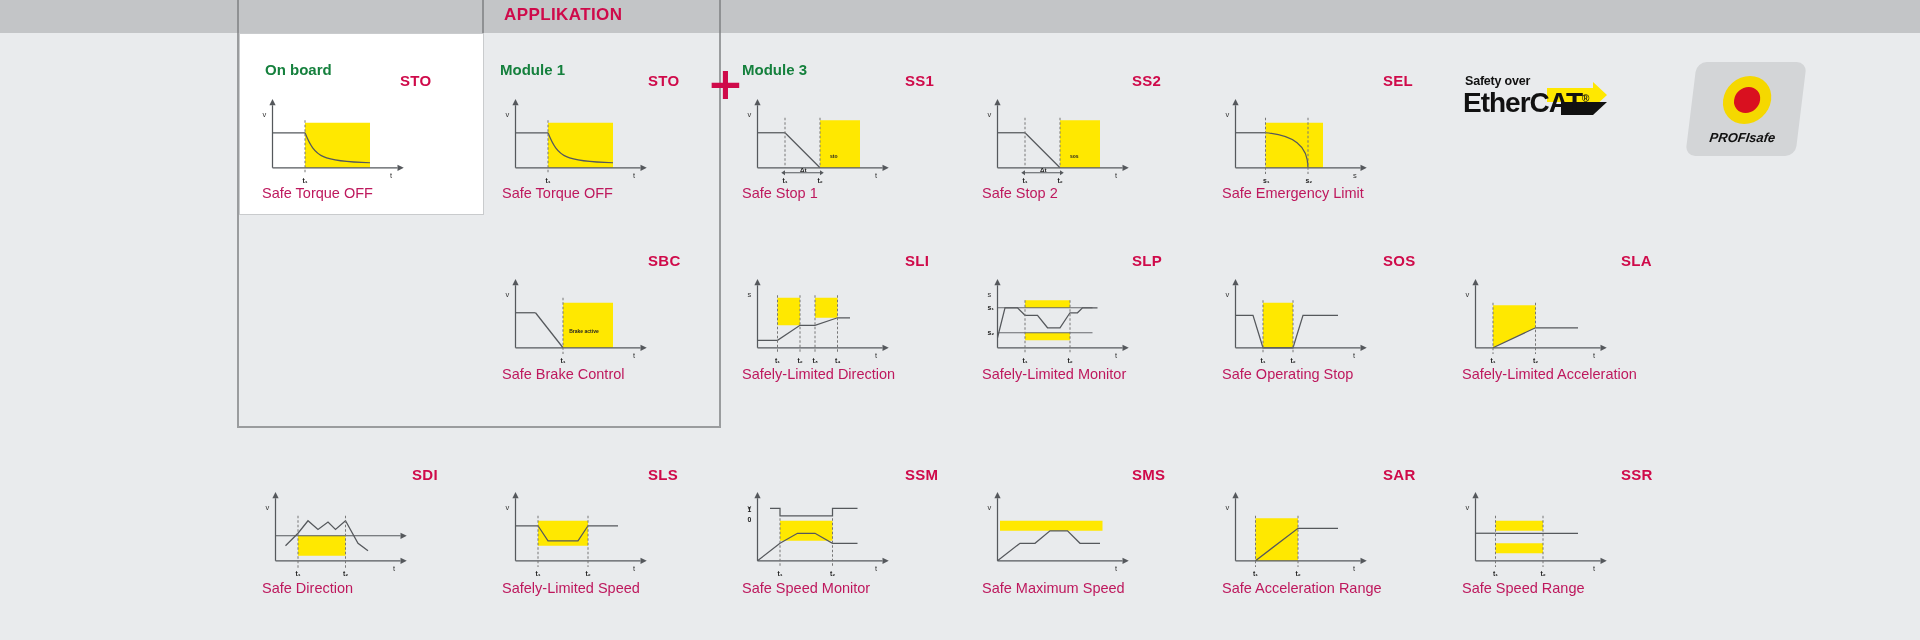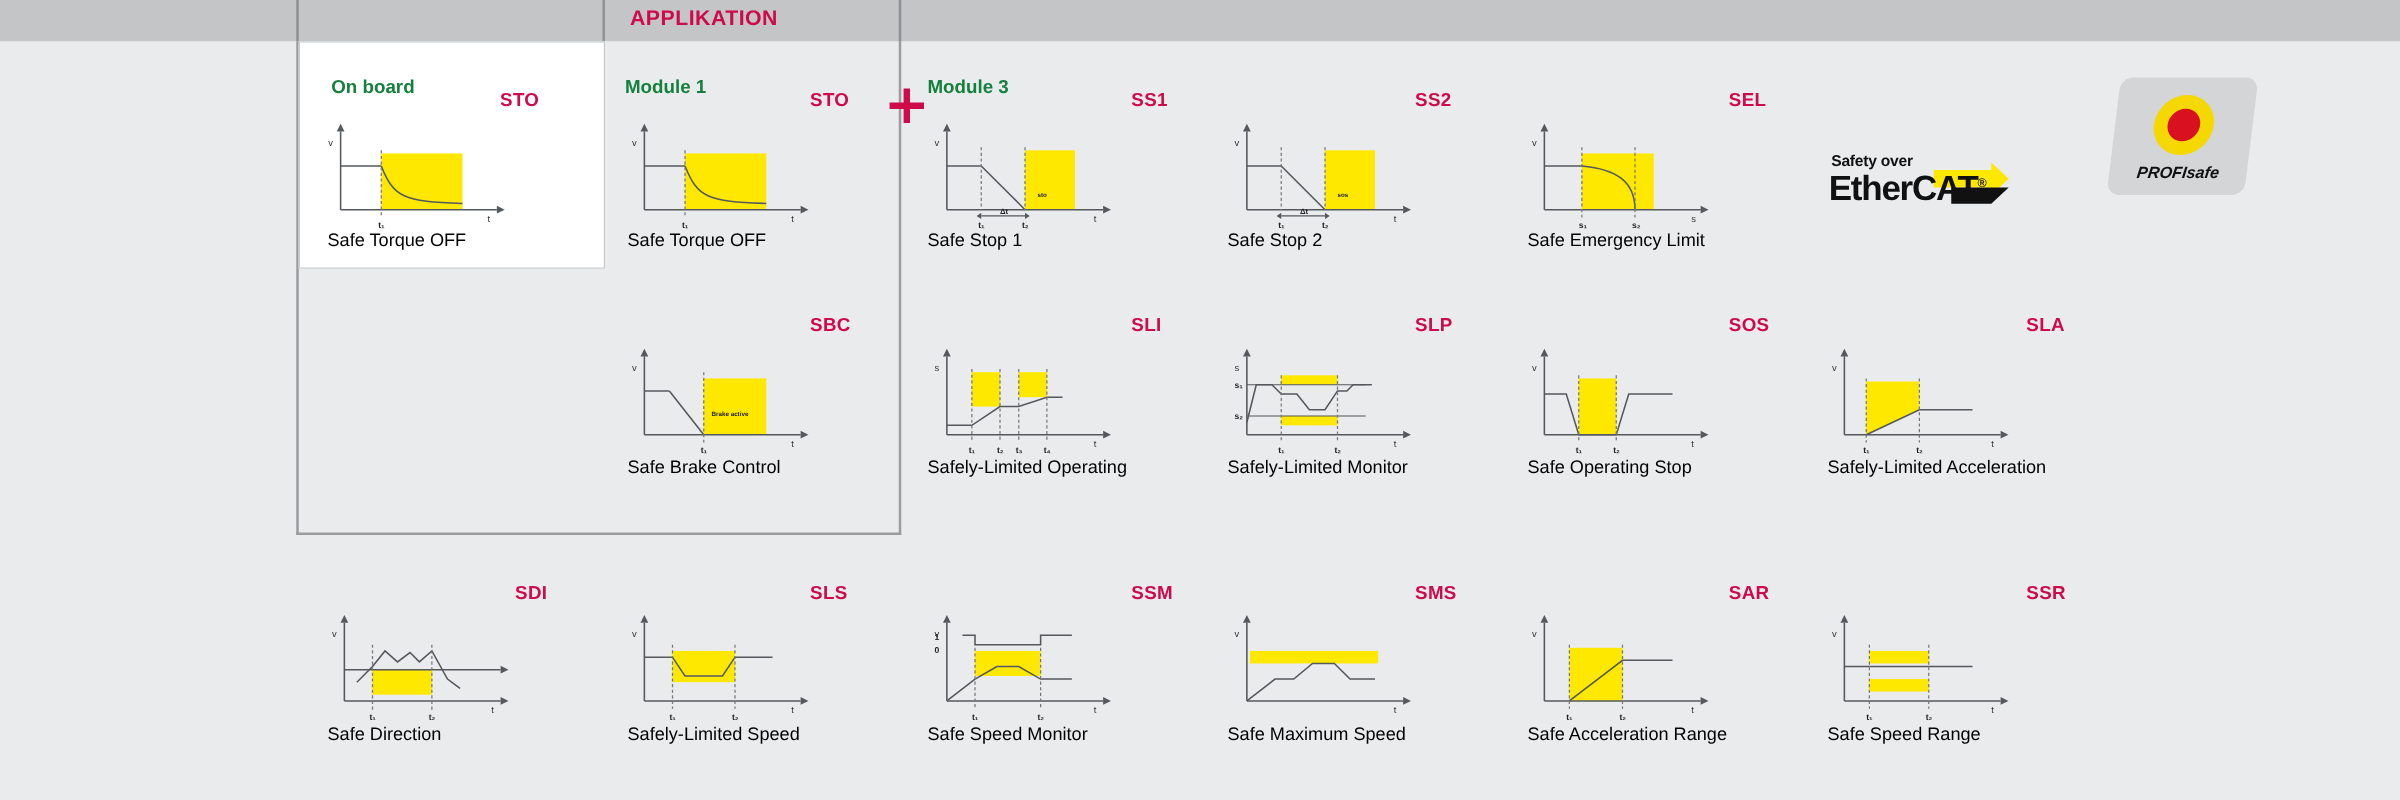--- a/index.html
+++ b/index.html
@@ -15,28 +15,28 @@
   .hdr-applikation{left:504px;}
   .hdr-sep{position:absolute;top:0;width:2px;height:33px;background:#8f9193;}
 
   .vline{position:absolute;width:2px;background:#9a9c9e;}
   .hline{position:absolute;height:2px;background:#9a9c9e;}
 
   .onboard-card{position:absolute;left:239px;top:33px;width:243px;height:180px;background:#fff;border:1px solid #c9cbcd;}
   .card-title{position:absolute;font-size:15px;font-weight:bold;color:#15803d;}
 
   .code{position:absolute;font-size:15px;font-weight:bold;color:#cf0a4a;letter-spacing:.3px;}
-  .fname{position:absolute;font-size:14.5px;color:#000000;white-space:nowrap;}
+  .fname{position:absolute;font-size:14.5px;color:#be185d;white-space:nowrap;}
 
   .plus{position:absolute;color:#cf0a4a;font-size:44px;font-weight:bold;line-height:1;font-family:"DejaVu Sans",sans-serif;}
 
   .diag{position:absolute;width:120px;height:70px;}
 
   
-  .ecat{position:absolute;left:1463px;top:74px;width:145px;height:46px;margin-top:48px;}
+  .ecat{position:absolute;left:1463px;top:74px;width:145px;height:46px;}
   .ecat .s1{position:absolute;left:2px;top:0;font-size:12.5px;font-weight:bold;color:#111;letter-spacing:-.2px;}
   .ecat .s2{position:absolute;left:0;top:13px;font-size:28px;font-weight:bold;color:#111;letter-spacing:-1px;}
   .ecat .reg{font-size:10px;vertical-align:super;}
 
   
   .psafe{position:absolute;left:1691px;top:62px;width:110px;height:94px;background:#d3d5d7;
          border-radius:10px;transform:skewX(-7deg);}
   .psafe-ring{position:absolute;left:31px;top:14px;width:48px;height:48px;border-radius:50%;background:#f5d800;}
   .psafe-dot{position:absolute;left:11px;top:11px;width:26px;height:26px;border-radius:50%;background:#d9101f;}
   .psafe-txt{position:absolute;left:0;top:68px;width:110px;text-align:center;font-size:13px;font-weight:bold;font-style:italic;color:#111;}
@@ -198,21 +198,21 @@
         <line x1="30" y1="16" x2="30" y2="62" stroke="#777" stroke-width="0.8" stroke-dasharray="2,1.6"></line>
         <line x1="48" y1="16" x2="48" y2="62" stroke="#777" stroke-width="0.8" stroke-dasharray="2,1.6"></line>
         <line x1="60" y1="16" x2="60" y2="62" stroke="#777" stroke-width="0.8" stroke-dasharray="2,1.6"></line>
         <line x1="78" y1="16" x2="78" y2="62" stroke="#777" stroke-width="0.8" stroke-dasharray="2,1.6"></line>
         <text x="28" y="70" font-size="5.5" fill="#222" font-weight="bold" font-family="Liberation Sans">t₁</text>
         <text x="46" y="70" font-size="5.5" fill="#222" font-weight="bold" font-family="Liberation Sans">t₂</text>
         <text x="58" y="70" font-size="5.5" fill="#222" font-weight="bold" font-family="Liberation Sans">t₃</text>
         <text x="76" y="70" font-size="5.5" fill="#222" font-weight="bold" font-family="Liberation Sans">t₄</text>
       </svg></div>
     <div class="code" style="left:905px;top:252px">SLI</div>
-    <div class="fname" style="left:742px;top:366px">Safely-Limited Operating</div>
+    <div class="fname" style="left:742px;top:366px">Safely-Limited Direction</div>
     <div class="diag" style="left:980px;top:275px"><svg width="150" height="88" viewBox="0 0 120 70">
         <rect x="36" y="20" width="36" height="6" fill="#ffe800"></rect>
         <rect x="36" y="46" width="36" height="6" fill="#ffe800"></rect>
         <line x1="14" y1="58" x2="14" y2="8" stroke="#55585c" stroke-width="1"></line>
         <polygon points="11.5,8 16.5,8 14,3" fill="#55585c"></polygon>
         <line x1="14" y1="58" x2="114" y2="58" stroke="#55585c" stroke-width="1"></line>
         <polygon points="114,55.5 114,60.5 119,58" fill="#55585c"></polygon>
         <text x="6" y="17" font-size="6" fill="#333" font-family="Liberation Sans">s</text>
         <text x="108" y="66" font-size="6" fill="#333" font-family="Liberation Sans">t</text>
         <line x1="14" y1="26" x2="90" y2="26" stroke="#55585c" stroke-width="0.7"></line>

